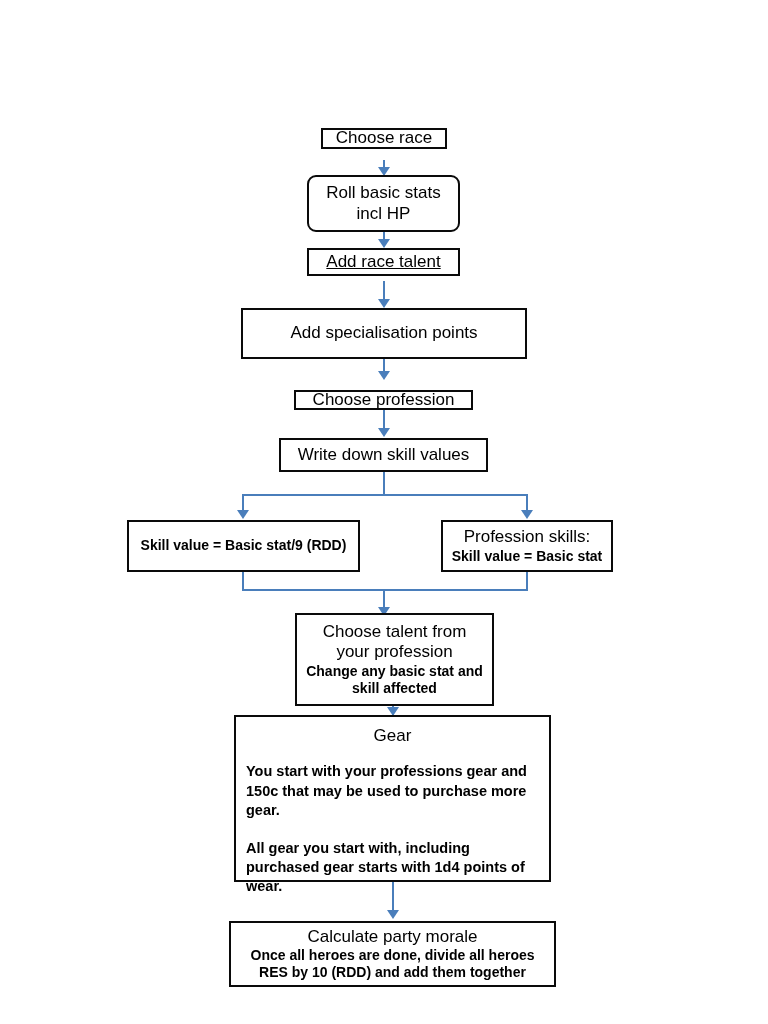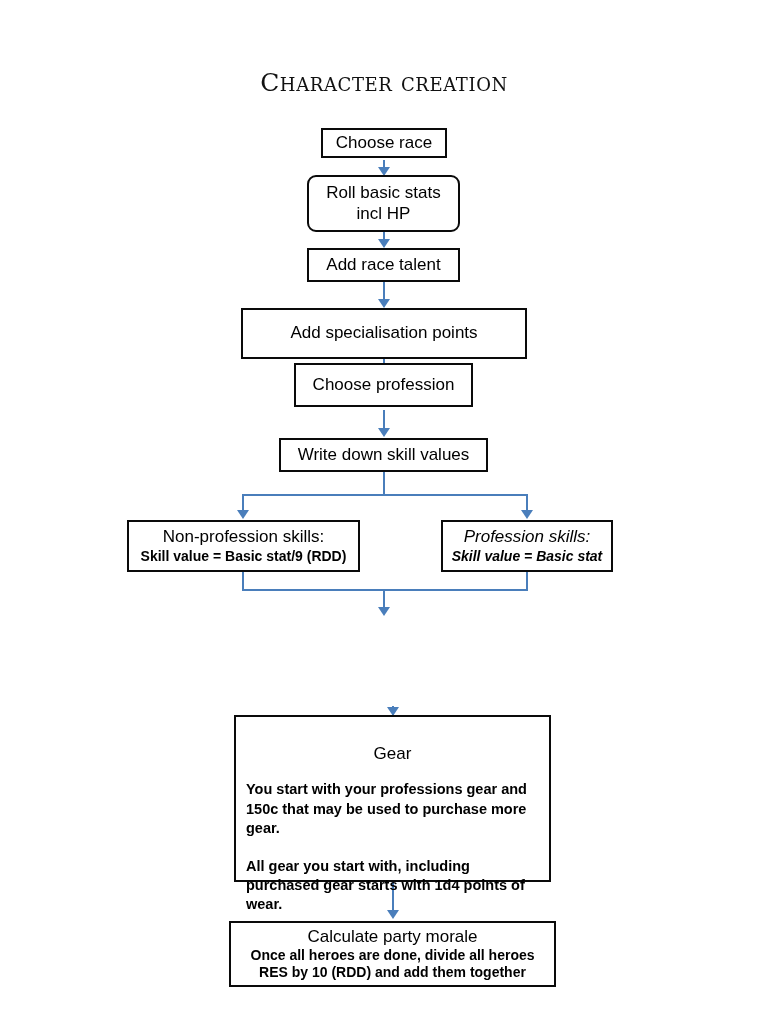--- a/index.html
+++ b/index.html
@@ -100,21 +100,20 @@
     border-right: 6px solid transparent;
     border-top: 9px solid #4a7ebb;
     z-index: 2;
   }
 </style>
 </head>
 <body>
 
 <div id="canvas">
 
-  <div class="chart-title">Character creation</div>
 
   <div class="vline" style="left:383px; top:160px; height:14px;"></div>
   <div class="arrowhead" style="left:378px; top:167px;"></div>
 
   <div class="vline" style="left:383px; top:232px; height:14px;"></div>
   <div class="arrowhead" style="left:378px; top:239px;"></div>
 
   <div class="vline" style="left:383px; top:281px; height:20px;"></div>
   <div class="arrowhead" style="left:378px; top:299px;"></div>
 
@@ -136,57 +135,62 @@
   <div class="hline" style="left:242px; top:589px; width:286px;"></div>
   <div class="vline" style="left:383px; top:589px; height:20px;"></div>
   <div class="arrowhead" style="left:378px; top:607px;"></div>
 
   <div class="vline" style="left:392px; top:706px; height:12px;"></div>
   <div class="arrowhead" style="left:387px; top:707px;"></div>
 
   <div class="vline" style="left:392px; top:882px; height:30px;"></div>
   <div class="arrowhead" style="left:387px; top:910px;"></div>
 
-  <div class="node" style="left:321px; top:128px; width:126px; height:30px;">
+  <div class="node" style="left:321px; top:128px; width:126px; height:21px;">
     <div class="main">Choose race</div>
   </div>
 
   <div class="node" style="left:307px; top:175px; width:153px; height:57px;border-radius:9px;">
     <div class="main">Roll basic stats
 incl HP</div>
   </div>
 
-  <div class="node" style="left:307px; top:248px; width:153px; height:34px;">
+  <div class="node" style="left:307px; top:248px; width:153px; height:28px;text-decoration:underline;">
     <div class="main">Add race talent</div>
   </div>
 
   <div class="node" style="left:241px; top:308px; width:286px; height:51px;">
     <div class="main">Add specialisation points</div>
   </div>
 
-  <div class="node" style="left:294px; top:363px; width:179px; height:44px;justify-content:center;">
+  <div class="node" style="left:294px; top:390px; width:179px; height:20px;justify-content:center;">
     <div class="main">Choose profession</div>
   </div>
 
   <div class="node" style="left:279px; top:438px; width:209px; height:34px;">
     <div class="main">Write down skill values</div>
   </div>
 
   <div class="node" style="left:127px; top:520px; width:233px; height:52px;">
-    <div class="main">Non-profession skills:</div>
     <div class="sub">Skill value = Basic stat/9 (RDD)</div>
   </div>
 
-  <div class="node" style="left:441px; top:520px; width:172px; height:52px;font-style:italic;">
+  <div class="node" style="left:441px; top:520px; width:172px; height:52px;">
     <div class="main">Profession skills:</div>
     <div class="sub">Skill value = Basic stat</div>
   </div>
 
-
-  <div class="node left-body" style="left:234px; top:715px; width:317px; height:167px; justify-content:flex-start; padding-top:27px;">
+  <div class="node" style="left:295px; top:613px; width:199px; height:93px;">
+    <div class="main">Choose talent from
+your profession</div>
+    <div class="sub">Change any basic stat and
+skill affected</div>
+  </div>
+
+  <div class="node left-body" style="left:234px; top:715px; width:317px; height:167px; justify-content:flex-start; padding-top:9px;">
     <div class="main">Gear</div>
     <div class="sub" style="margin-top:16px;">You start with your professions gear and 150c that may be used to purchase more gear.
 
 All gear you start with, including purchased gear starts with 1d4 points of wear.</div>
   </div>
 
   <div class="node" style="left:229px; top:921px; width:327px; height:66px;">
     <div class="main">Calculate party morale</div>
     <div class="sub">Once all heroes are done, divide all heroes
 RES by 10 (RDD) and add them together</div>

